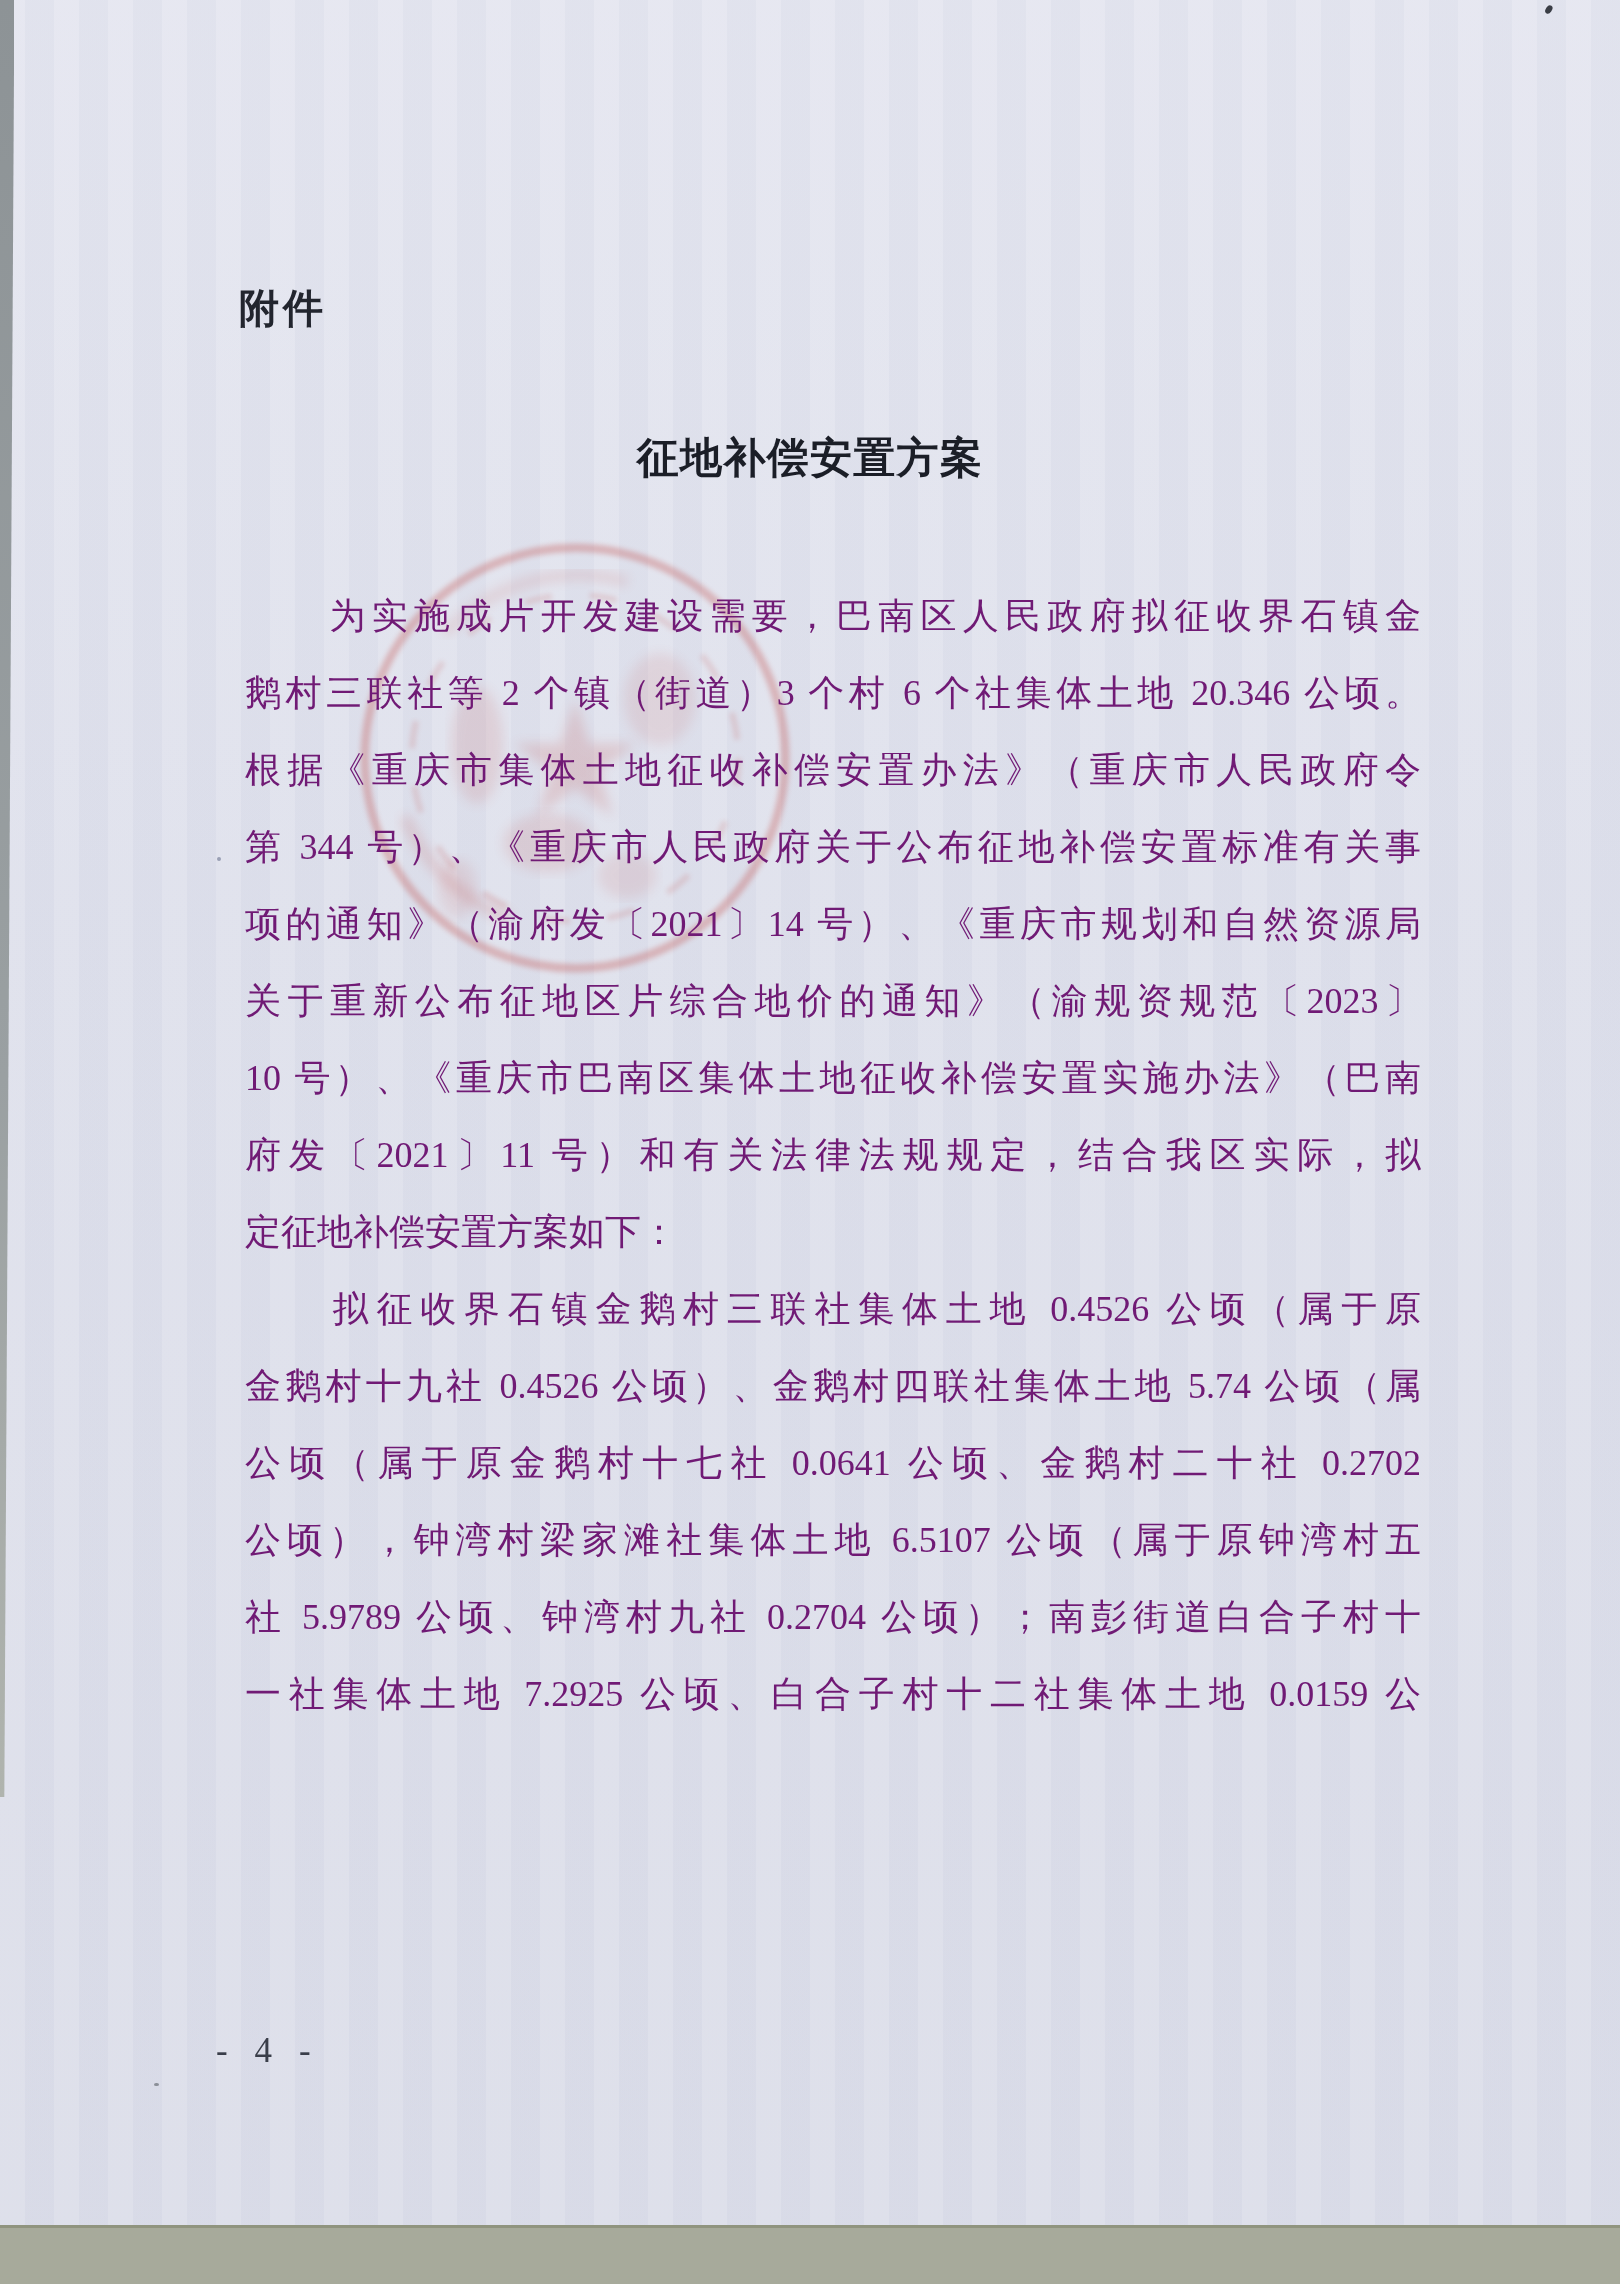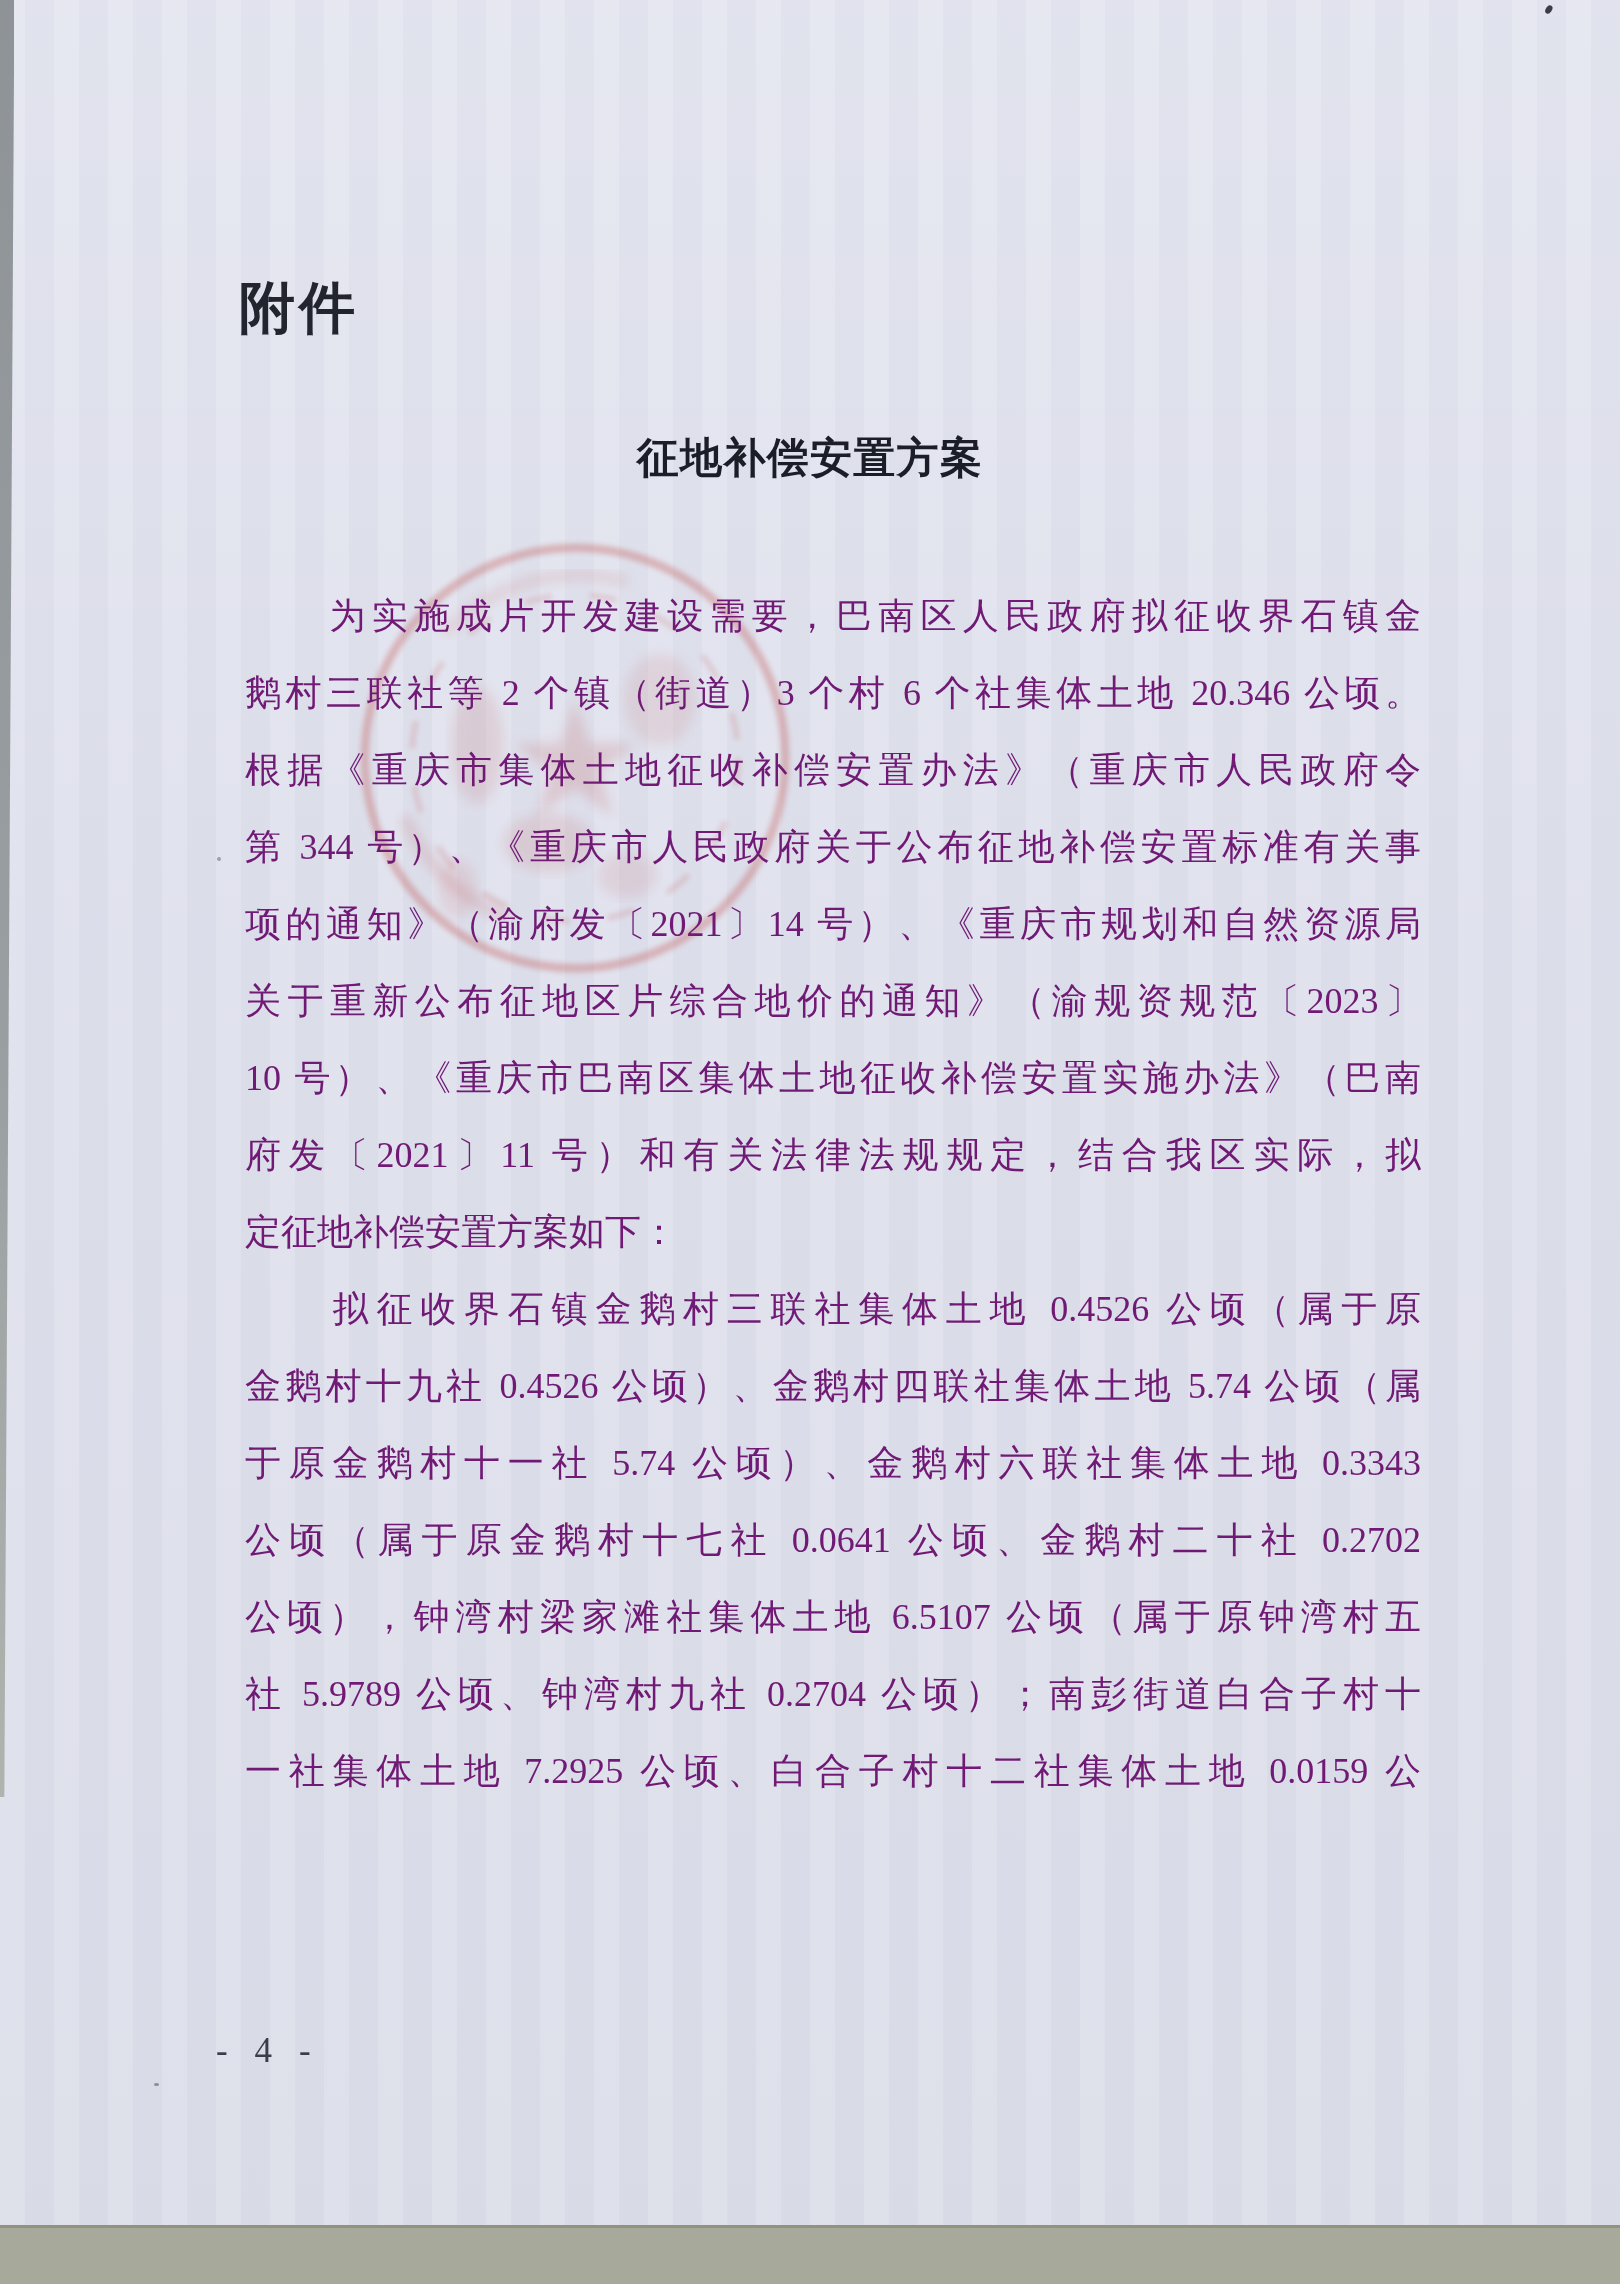--- a/index.html
+++ b/index.html
@@ -32,21 +32,21 @@
     border-top:3.3px solid #90947f;
   }
   .speck{position:absolute;border-radius:50%;background:#3a3d45;}
   .speck.s1{left:1546px;top:5.2px;width:5.9px;height:8.5px;transform:rotate(35deg);}
   .speck.s2{left:154px;top:2083px;width:4.6px;height:3.3px;background:#8b8f98;}
   .speck.s3{left:217px;top:857px;width:3.9px;height:3.9px;background:#9aa0b5;}
 
   .attachment{
     position:absolute;left:239px;top:282px;
     font-family:"Liberation Sans","DejaVu Sans",sans-serif;
-    font-weight:bold;font-size:56px;line-height:52px;
+    font-weight:bold;font-size:40px;line-height:52px;
     letter-spacing:3.9px;color:#22252e;
   }
   .doc-title{
     position:absolute;left:0;top:423px;width:1620px;
     text-align:center;
     font-weight:bold;font-size:42px;line-height:71px;
     letter-spacing:1.3px;color:#1b1e27;
   }
   .body-block{
     position:absolute;left:245px;top:578px;width:1176px;
@@ -113,21 +113,20 @@
     <div class="line justify">鹅村三联社等 2 个镇（街道）3 个村 6 个社集体土地 20.346 公顷。</div>
     <div class="line justify">根据《重庆市集体土地征收补偿安置办法》（重庆市人民政府令</div>
     <div class="line justify">第 344 号）、《重庆市人民政府关于公布征地补偿安置标准有关事</div>
     <div class="line justify">项的通知》（渝府发〔2021〕14 号）、《重庆市规划和自然资源局</div>
     <div class="line justify">关于重新公布征地区片综合地价的通知》（渝规资规范〔2023〕</div>
     <div class="line justify">10 号）、《重庆市巴南区集体土地征收补偿安置实施办法》（巴南</div>
     <div class="line justify">府发〔2021〕11 号）和有关法律法规规定，结合我区实际，拟</div>
     <div class="line">定征地补偿安置方案如下：</div>
     <div class="line justify">　　拟征收界石镇金鹅村三联社集体土地 0.4526 公顷（属于原</div>
     <div class="line justify">金鹅村十九社 0.4526 公顷）、金鹅村四联社集体土地 5.74 公顷（属</div>
-    <div class="line justify">于原金鹅村十一社 5.74 公顷）、金鹅村六联社集体土地 0.3343</div>
     <div class="line justify">公顷（属于原金鹅村十七社 0.0641 公顷、金鹅村二十社 0.2702</div>
     <div class="line justify">公顷），钟湾村梁家滩社集体土地 6.5107 公顷（属于原钟湾村五</div>
     <div class="line justify">社 5.9789 公顷、钟湾村九社 0.2704 公顷）；南彭街道白合子村十</div>
     <div class="line justify">一社集体土地 7.2925 公顷、白合子村十二社集体土地 0.0159 公</div>
   </div>
 
   <div class="page-num">- 4 -</div>
 
   <div class="edge-left"></div>
   <div class="edge-bottom"></div>

